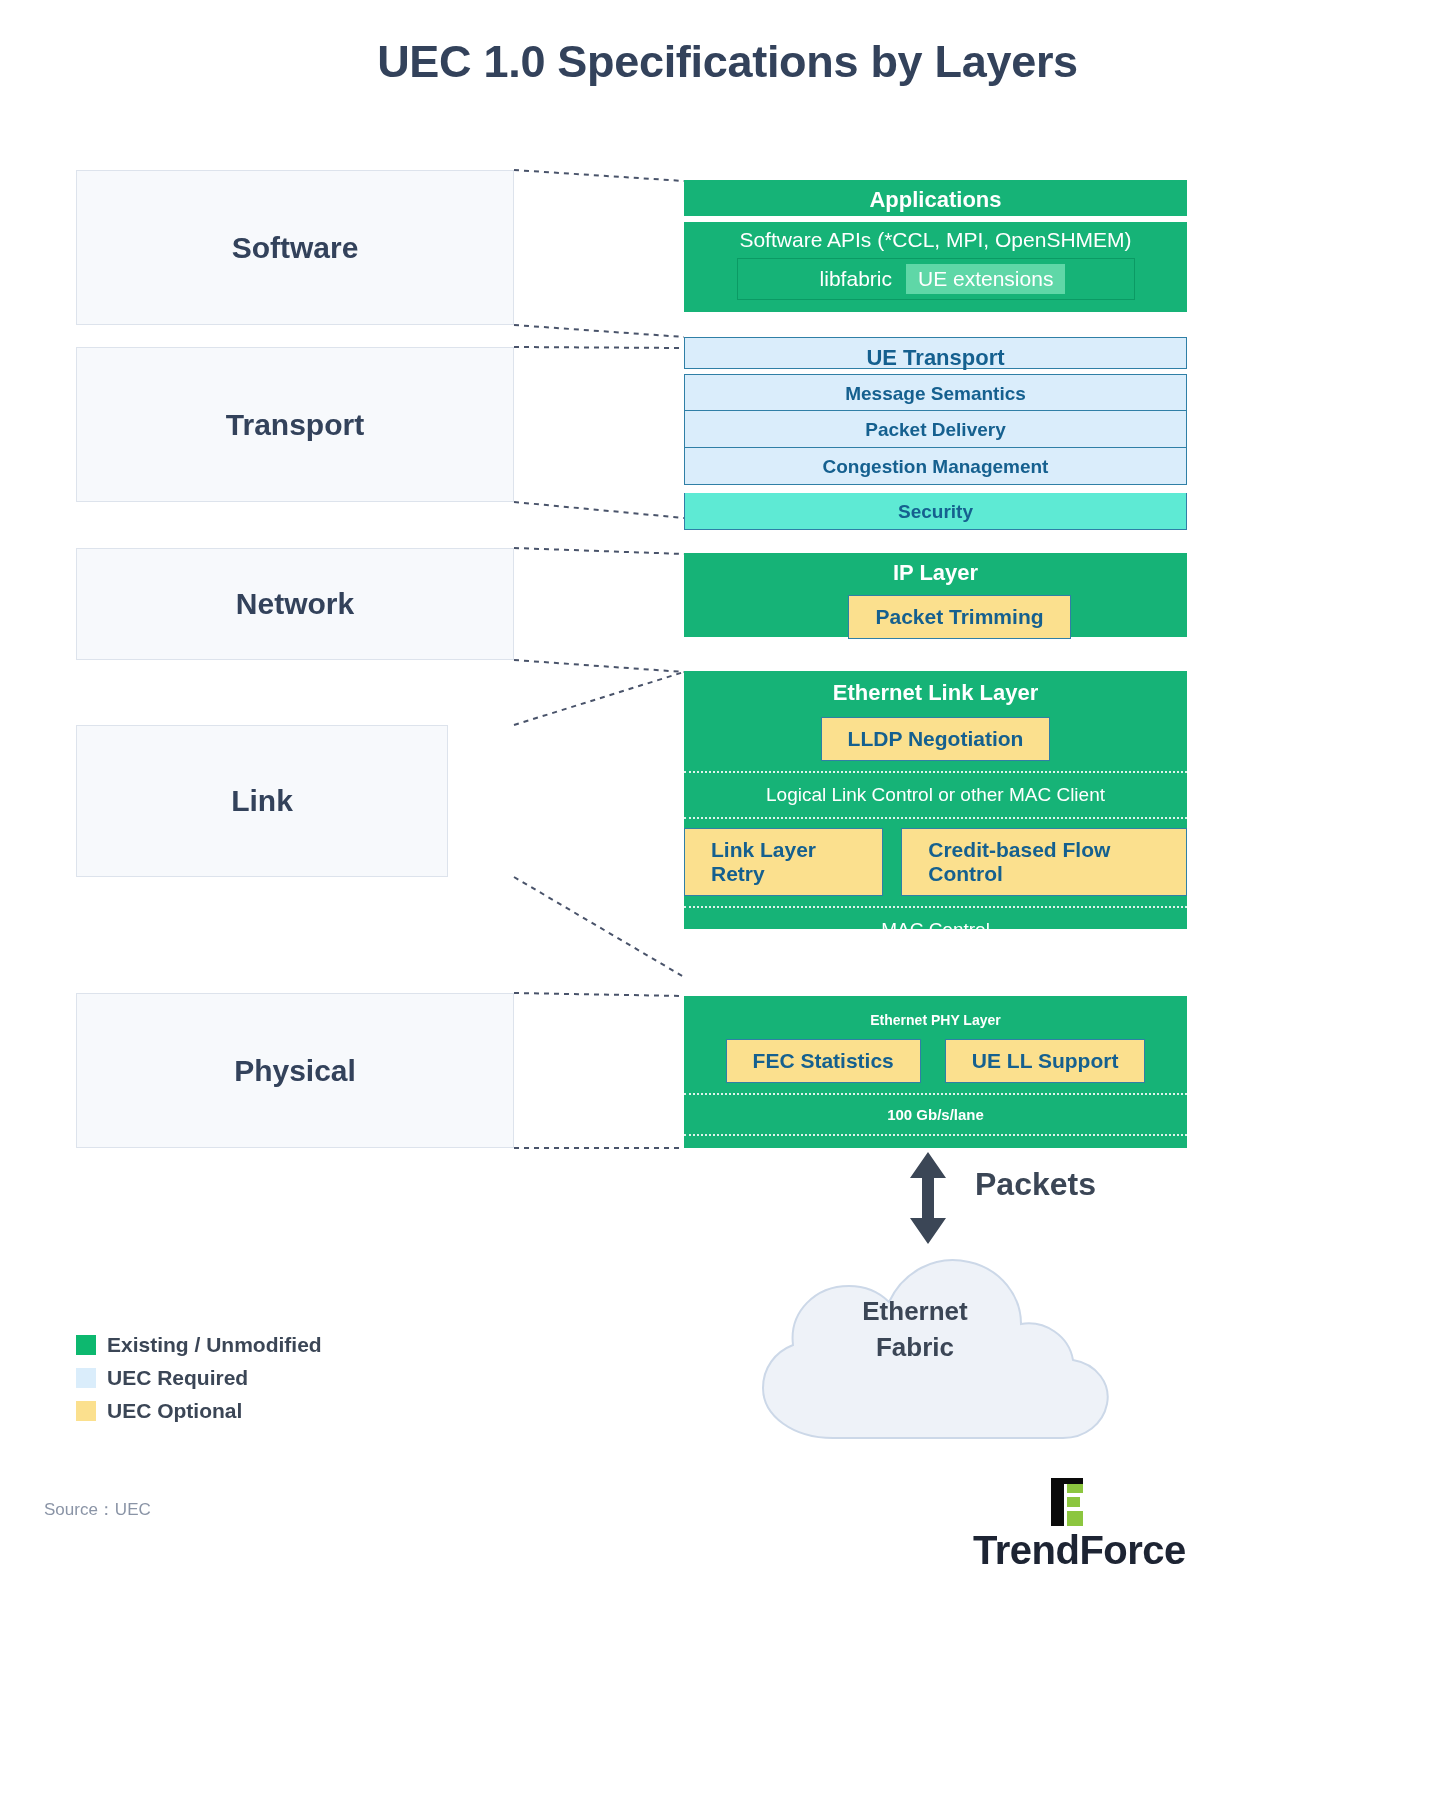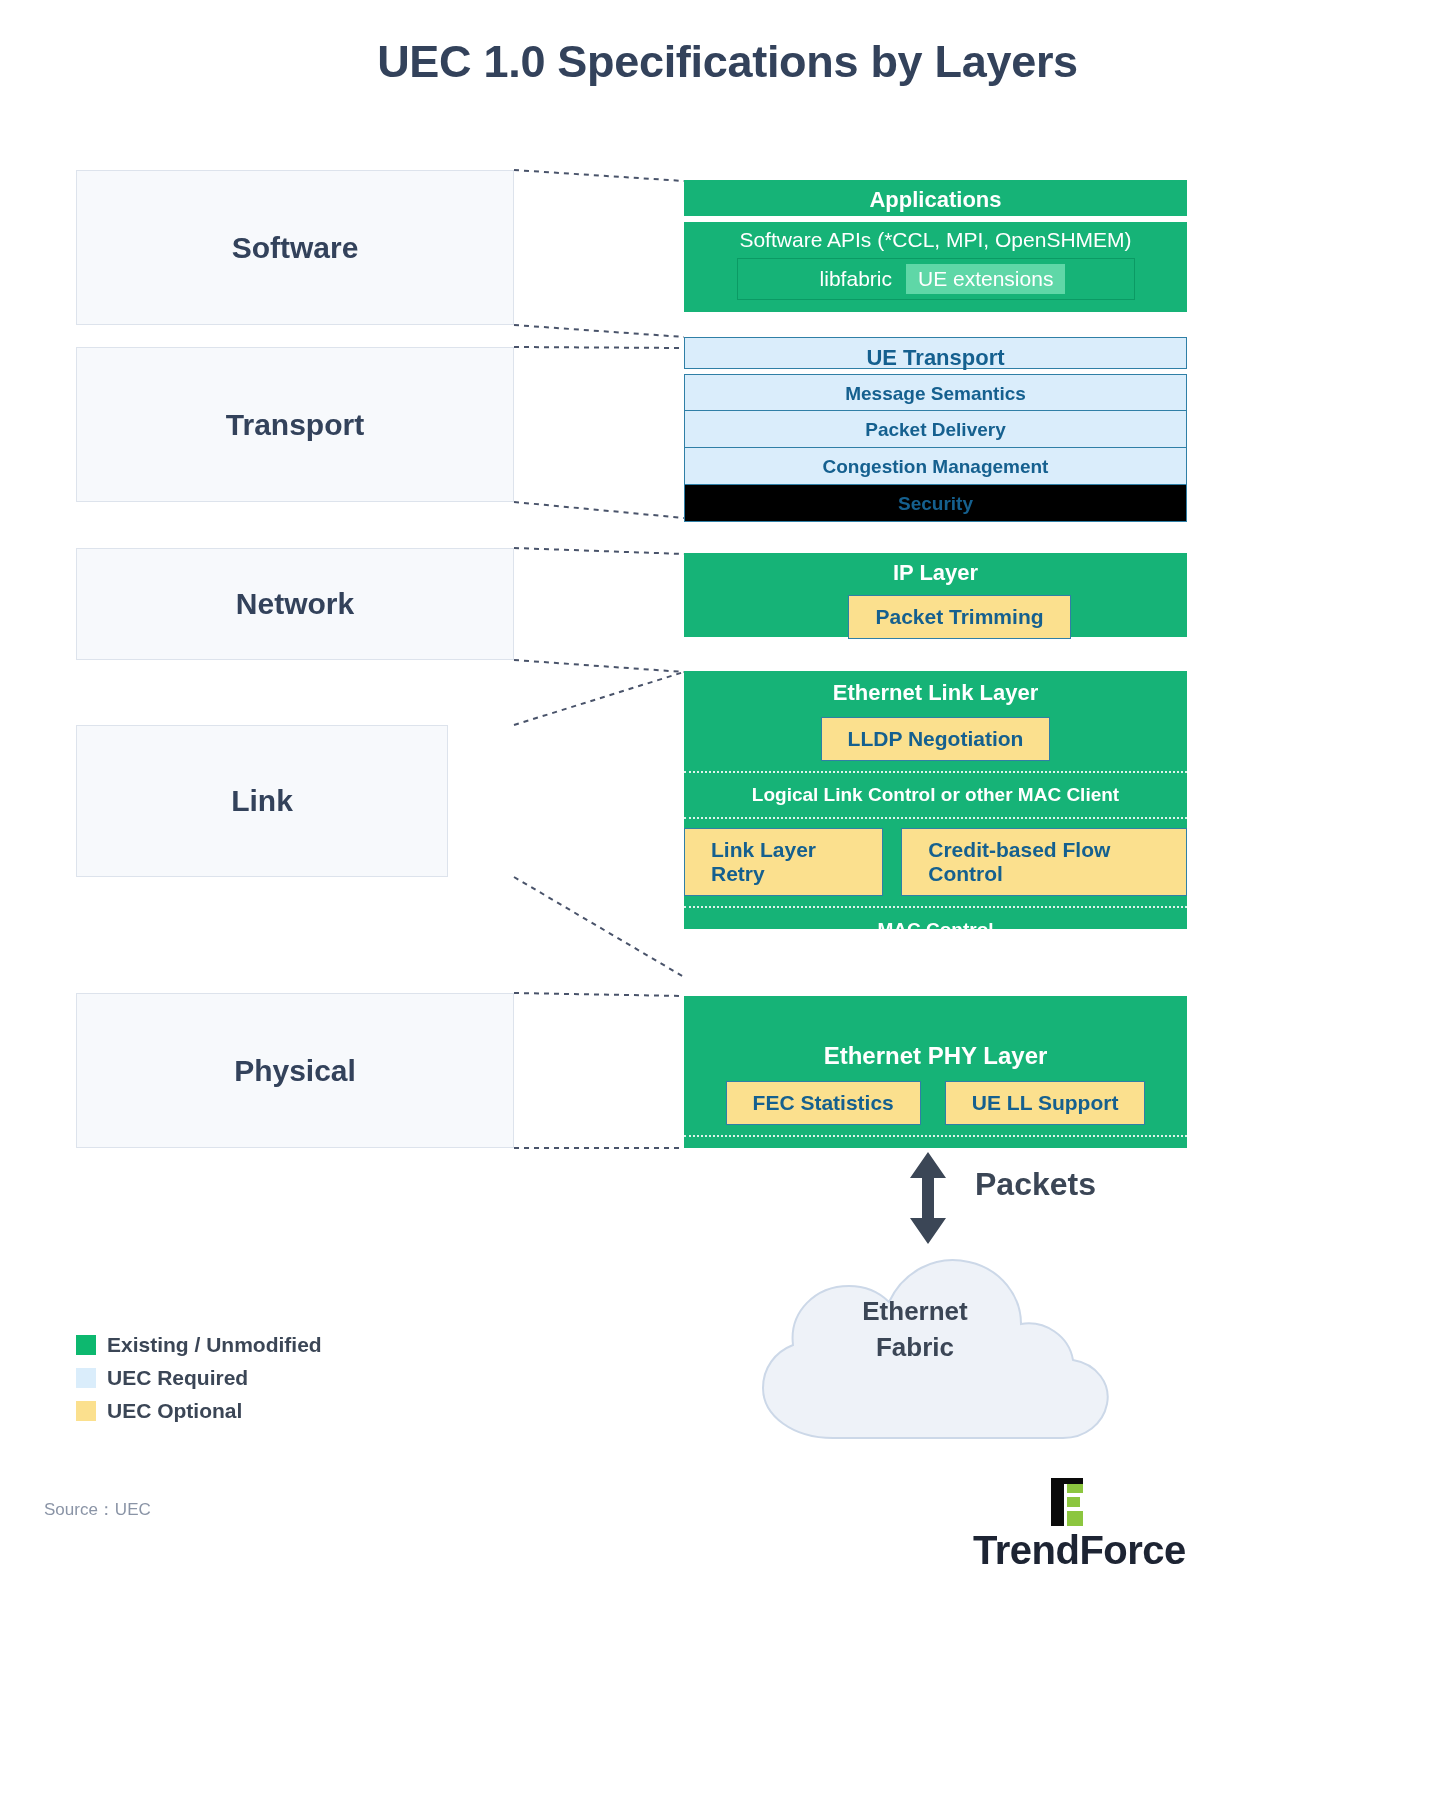--- a/index.html
+++ b/index.html
@@ -33,21 +33,21 @@
   .conn { position: absolute; pointer-events: none; }
 
   .hdr {
     text-align: center; font-weight: bold;
     padding: 7px 0;
   }
   .row { text-align: center; padding: 7px 0; }
 
   .green { background: #16b377; color: #ffffff; }
   .blue  { background: #daedfb; color: #15608f; border: 1.5px solid #2f7fa6; }
-  .yellow{ background: #000000; color: #15608f; border: 1.5px solid #2f7fa6; }
+  .yellow{ background: #5eead4; color: #15608f; border: 1.5px solid #2f7fa6; margin-top: 8px; }
 
   .pill {
     display: inline-block;
     background: #fbe08e; color: #15608f;
     border: 1.5px solid #2f7fa6;
     font-weight: bold;
     padding: 9px 26px;
     font-size: 21px;
   }
 
@@ -74,26 +74,26 @@
 
   
   #nw { position:absolute; left:684px; top:553px; width:503px; height:84px; }
   #nw .hdr { font-size: 22px; }
   #nw .pillwrap { text-align:center; margin-top:2px;margin-left:48px; }
 
   
   #lk { position:absolute; left:684px; top:671px; width:503px; height:258px; }
   #lk .hdr { font-size: 22px; padding-top:9px; }
   #lk .pillwrap { text-align:center; padding: 4px 0 10px; }
-  #lk .lrow { text-align:center; font-size:19px; font-weight:bold; padding:11px 0; }
+  #lk .lrow { text-align:center; font-size:19px; font-weight:normal; padding:11px 0; }
   #lk .pair { display:flex; justify-content:center; gap:18px; padding: 9px 0 10px; }
 
   
   #ph { position:absolute; left:684px; top:996px; width:503px; height:152px; }
-  #ph .hdr { font-size: 24px; padding-top:7px;margin-top:39px; }
+  #ph .hdr { font-size: 14px; padding-top:16px; }
   #ph .pair { display:flex; justify-content:center; gap:24px; padding: 4px 0 10px; }
   #ph .lrow { text-align:center; font-size:15px; font-weight:bold; padding:11px 0; }
 
   
   .legend { position:absolute; left:76px; top:1333px; }
   .legend-item { display:flex; align-items:center; margin-bottom:9px; }
   .swatch { width:20px; height:20px; margin-right:11px; }
   .legend-label { font-size:21px; font-weight:bold; color:#3b4656; }
 
   

